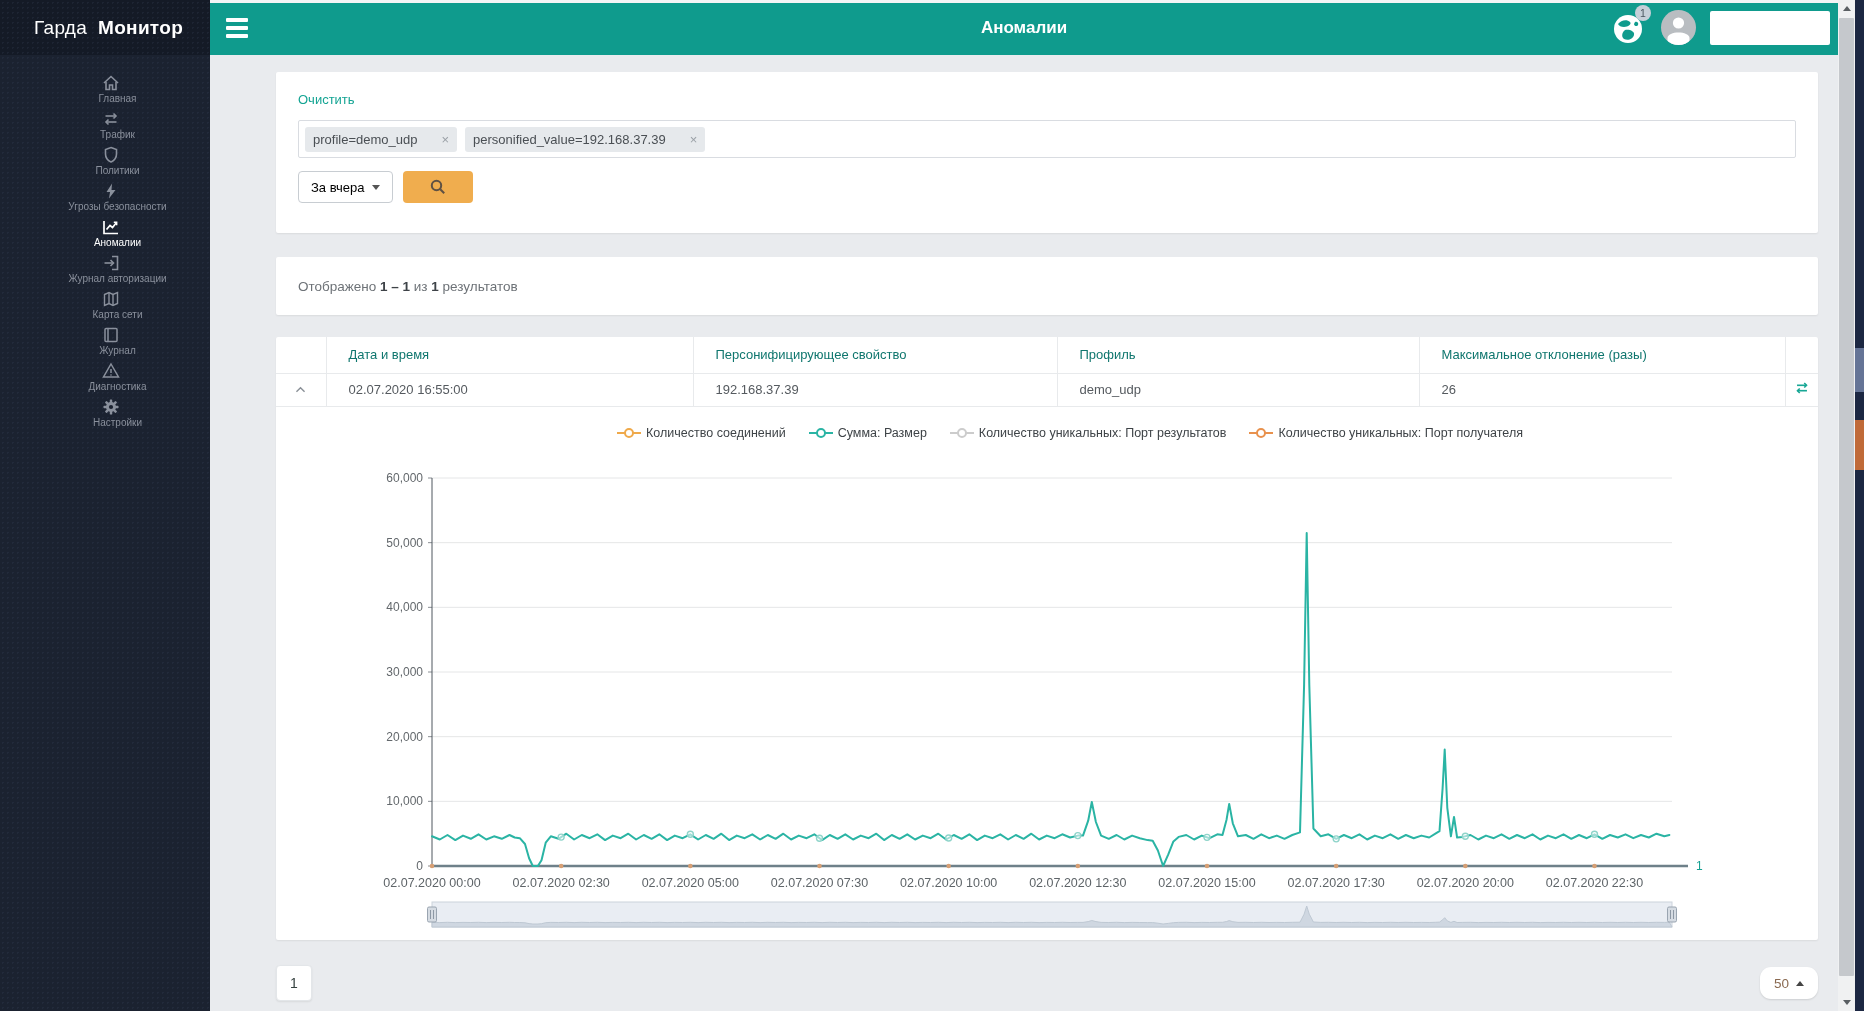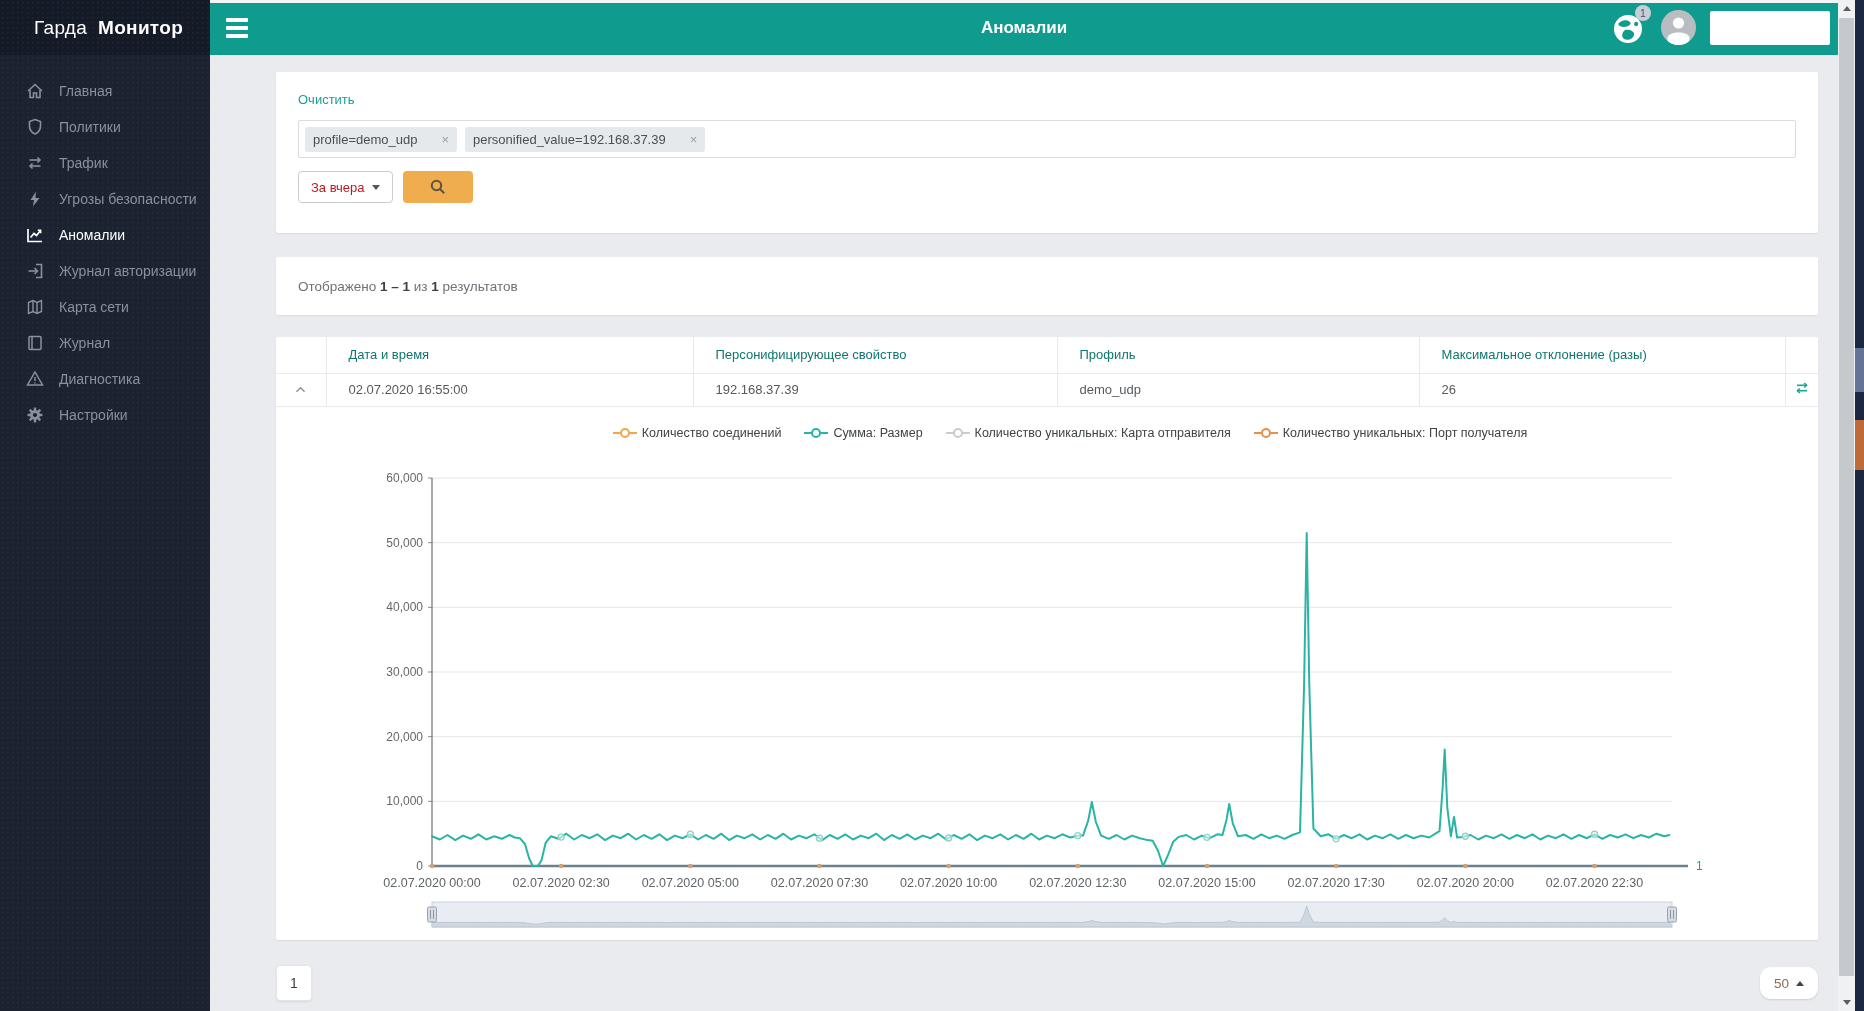--- a/index.html
+++ b/index.html
@@ -9,21 +9,21 @@
   .sidebar { position:absolute; left:0; top:0; width:210px; height:1011px;
     background-color:#1b2230;
     background-image:radial-gradient(#222a3b 1px, transparent 1px);
     background-size:5px 5px; z-index:5; }
   .logo { height:55px; background-color:#141a26;
     background-image:radial-gradient(#1d2433 1px, transparent 1px); background-size:5px 5px;
     color:#fff; font-size:19px; display:flex; align-items:center; padding-left:34px; letter-spacing:.3px; }
   .logo b { font-weight:700; margin-left:11px; }
   .menu { margin-top:18px; }
   .menu-item { height:36px; display:flex; align-items:center; padding-left:25px; color:#8a909c;
-    font-size:14px; cursor:pointer; }
+    font-size:10px; cursor:pointer;flex-direction:column; }
   .menu-item .mi-icon { width:20px; height:20px; margin-right:14px; flex:0 0 20px; color:inherit; }
   .menu-item.active { color:#ffffff; }
   .mi-icon svg { width:20px; height:20px; display:block; }
 
   
   .main { position:absolute; left:210px; top:0; right:26px; bottom:0; }
   .topline { position:absolute; left:0; top:0; right:0; height:3px; background:#f3f4f5; z-index:10; }
   .header { position:absolute; left:0; top:0; right:0; height:55px; background:#0f9b8d; display:flex; align-items:center; }
   .hamburger { margin-left:16px; width:26px; height:20px; display:flex; flex-direction:column; justify-content:space-between; cursor:pointer; }
   .hamburger span { display:block; width:22px; height:4px; background:#fff; border-radius:1px; }
@@ -40,21 +40,21 @@
 
   
   .card-filter { height:161px; padding:18px 22px 0 22px; margin-bottom:24px; }
   .clear-link { color:#13a493; font-size:13px; cursor:pointer; display:inline-block; }
   .tag-input { margin-top:12px; border:1px solid #d9dce1; border-radius:2px; min-height:38px; padding:4px 6px;
     display:flex; align-items:center; gap:8px; }
   .tag { background:#e6e9ec; border-radius:3px; color:#4a4f54; font-size:13px; padding:5px 8px; display:flex; align-items:center; gap:24px; }
   .tag .tag-x { color:#9aa0a6; cursor:pointer; font-size:13px; }
   .filter-actions { margin-top:13px; display:flex; gap:10px; }
   .btn-period { height:32px; background:#fff; border:1px solid #c8cdd2; border-radius:4px; padding:0 12px;
-    font-size:13px; color:#b91c1c; display:flex; align-items:center; gap:8px; cursor:pointer; }
+    font-size:13px; color:#000000; display:flex; align-items:center; gap:8px; cursor:pointer; }
   .caret-down { width:0; height:0; border-left:4px solid transparent; border-right:4px solid transparent; border-top:5px solid #555; }
   .btn-search { width:70px; height:32px; background:#f0ad4e; border:none; border-radius:4px; cursor:pointer;
     display:flex; align-items:center; justify-content:center; }
 
   
   .card-results { height:58px; margin-bottom:22px; display:flex; align-items:center; padding-left:22px;
     color:#6d7277; font-size:13.5px; }
   .card-results b { color:#3e4348; font-weight:700; }
 
   
@@ -117,36 +117,36 @@
             <path d="M3 10 L10 3.5 L17 10"></path>
             <path d="M5 9 V16.5 H8.5 V12 H11.5 V16.5 H15 V9"></path>
           </svg>
       </span>
       <span>Главная</span>
     </div>
 
     <div class="menu-item">
       <span class="mi-icon">
         <svg viewBox="0 0 20 20" fill="none" stroke="currentColor" stroke-width="1.6">
-            <path d="M10 2.5 L15.5 4.5 V9 C15.5 12.8 13.2 15.6 10 17 C6.8 15.6 4.5 12.8 4.5 9 V4.5 Z"></path>
-          </svg>
-      </span>
-      <span>Политики</span>
-    </div>
-
-    <div class="menu-item">
-      <span class="mi-icon">
-        <svg viewBox="0 0 20 20" fill="none" stroke="currentColor" stroke-width="1.6">
             <path d="M4.5 7 H15"></path>
             <path d="M12.5 4.5 L15 7 L12.5 9.5"></path>
             <path d="M15.5 13 H5"></path>
             <path d="M7.5 10.5 L5 13 L7.5 15.5"></path>
           </svg>
       </span>
       <span>Трафик</span>
+    </div>
+
+    <div class="menu-item">
+      <span class="mi-icon">
+        <svg viewBox="0 0 20 20" fill="none" stroke="currentColor" stroke-width="1.6">
+            <path d="M10 2.5 L15.5 4.5 V9 C15.5 12.8 13.2 15.6 10 17 C6.8 15.6 4.5 12.8 4.5 9 V4.5 Z"></path>
+          </svg>
+      </span>
+      <span>Политики</span>
     </div>
 
     <div class="menu-item">
       <span class="mi-icon">
         <svg viewBox="0 0 20 20">
             <path d="M11 2.5 L5.5 11 H9 L8 17.5 L14.5 9 H10.5 Z" fill="currentColor"></path>
           </svg>
       </span>
       <span>Угрозы безопасности</span>
     </div>
@@ -342,21 +342,21 @@
               <span class="l-line" style="background: rgb(42, 180, 164);"></span>
               <span class="l-dot" style="border-color: rgb(42, 180, 164);"></span>
             </span>
           <span class="lg-text">Сумма: Размер</span>
         </div>
         <div class="legend-item">
           <span class="legend-marker">
               <span class="l-line" style="background: rgb(204, 204, 204);"></span>
               <span class="l-dot" style="border-color: rgb(204, 204, 204);"></span>
             </span>
-          <span class="lg-text">Количество уникальных: Карта отправителя</span>
+          <span class="lg-text">Количество уникальных: Порт результатов</span>
         </div>
         <div class="legend-item">
           <span class="legend-marker">
               <span class="l-line" style="background: rgb(232, 145, 77);"></span>
               <span class="l-dot" style="border-color: rgb(232, 145, 77);"></span>
             </span>
           <span class="lg-text">Количество уникальных: Порт получателя</span>
         </div>
       </div>
 

